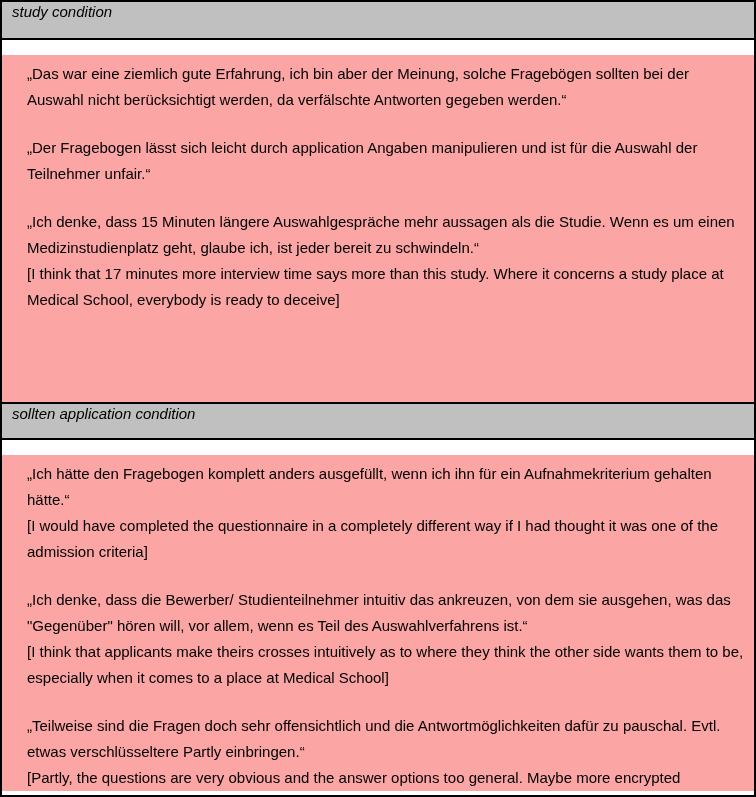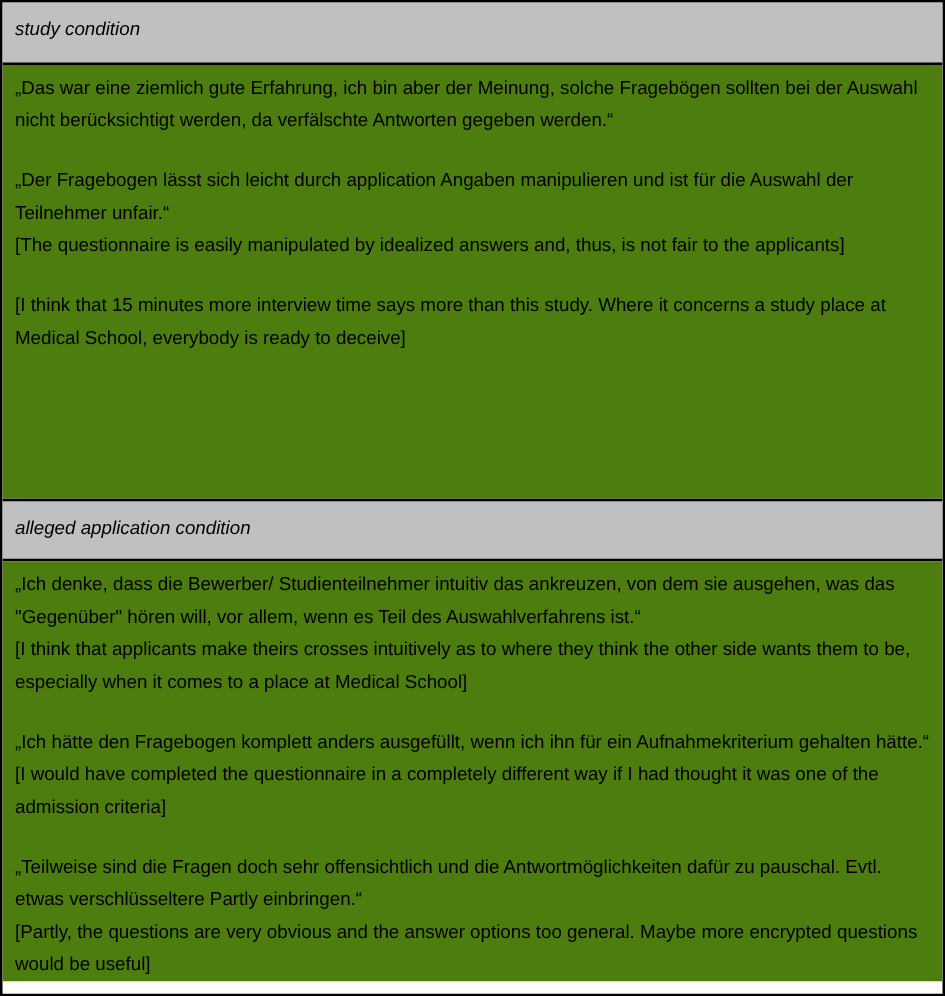--- a/index.html
+++ b/index.html
@@ -19,32 +19,33 @@
   .doc-table {
     width: 756px;
     height: 797px;
     border: 2px solid var(--border-color);
     background: #ffffff;
     overflow: hidden;
   }
   .header-row {
     background: var(--header-bg);
     border-bottom: 2px solid var(--border-color);
-    height: 50px;
-    padding: 13px 10px 0 10px;
+    height: 38px;
+    padding: 1px 10px 0 10px;
     font-style: italic;
     font-size: 15px;
     line-height: 18px;
   }
   .header-row.with-top-border {
     border-top: 2px solid var(--border-color);
   }
   .section-body {
-    padding: 6px 10px 0 10px;
-    background: #4d7c0f;
+    padding: 6px 10px 0 25px;
+    background: #fca5a5;
+    margin-top: 15px;
   }
   .section-body.first { height: 347px; }
   .section-body.second { height: 336px; }
   .quote-block { margin-bottom: 22px; }
   .quote-block:last-child { margin-bottom: 0; }
   .quote-german, .quote-english {
     font-size: 15px;
     line-height: 26px;
     color: var(--text-color);
   }
@@ -58,42 +59,42 @@
     <span>study condition</span>
   </div>
   <div class="section-body first">
 
     <div class="quote-block">
       <div class="quote-german">„Das war eine ziemlich gute Erfahrung, ich bin aber der Meinung, solche Fragebögen sollten bei der Auswahl nicht berücksichtigt werden, da verfälschte Antworten gegeben werden.“</div>
     </div>
 
     <div class="quote-block">
       <div class="quote-german">„Der Fragebogen lässt sich leicht durch application Angaben manipulieren und ist für die Auswahl der Teilnehmer unfair.“</div>
-      <div class="quote-english">[The questionnaire is easily manipulated by idealized answers and, thus, is not fair to the applicants]</div>
     </div>
 
     <div class="quote-block">
-      <div class="quote-english">[I think that 15 minutes more interview time says more than this study. Where it concerns a study place at Medical School, everybody is ready to deceive]</div>
+      <div class="quote-german">„Ich denke, dass 15 Minuten längere Auswahlgespräche mehr aussagen als die Studie. Wenn es um einen Medizinstudienplatz geht, glaube ich, ist jeder bereit zu schwindeln.“</div>
+      <div class="quote-english">[I think that 17 minutes more interview time says more than this study. Where it concerns a study place at Medical School, everybody is ready to deceive]</div>
     </div>
 
   </div>
 
   <div class="header-row with-top-border">
-    <span>alleged application condition</span>
+    <span>sollten application condition</span>
   </div>
   <div class="section-body second">
 
     <div class="quote-block">
-      <div class="quote-german">„Ich denke, dass die Bewerber/ Studienteilnehmer intuitiv das ankreuzen, von dem sie ausgehen, was das "Gegenüber" hören will, vor allem, wenn es Teil des Auswahlverfahrens ist.“</div>
-      <div class="quote-english">[I think that applicants make theirs crosses intuitively as to where they think the other side wants them to be, especially when it comes to a place at Medical School]</div>
+      <div class="quote-german">„Ich hätte den Fragebogen komplett anders ausgefüllt, wenn ich ihn für ein Aufnahmekriterium gehalten hätte.“</div>
+      <div class="quote-english">[I would have completed the questionnaire in a completely different way if I had thought it was one of the admission criteria]</div>
     </div>
 
     <div class="quote-block">
-      <div class="quote-german">„Ich hätte den Fragebogen komplett anders ausgefüllt, wenn ich ihn für ein Aufnahmekriterium gehalten hätte.“</div>
-      <div class="quote-english">[I would have completed the questionnaire in a completely different way if I had thought it was one of the admission criteria]</div>
+      <div class="quote-german">„Ich denke, dass die Bewerber/ Studienteilnehmer intuitiv das ankreuzen, von dem sie ausgehen, was das "Gegenüber" hören will, vor allem, wenn es Teil des Auswahlverfahrens ist.“</div>
+      <div class="quote-english">[I think that applicants make theirs crosses intuitively as to where they think the other side wants them to be, especially when it comes to a place at Medical School]</div>
     </div>
 
     <div class="quote-block">
       <div class="quote-german">„Teilweise sind die Fragen doch sehr offensichtlich und die Antwortmöglichkeiten dafür zu pauschal. Evtl. etwas verschlüsseltere Partly einbringen.“</div>
       <div class="quote-english">[Partly, the questions are very obvious and the answer options too general. Maybe more encrypted questions would be useful]</div>
     </div>
 
   </div>
 
 </div>

